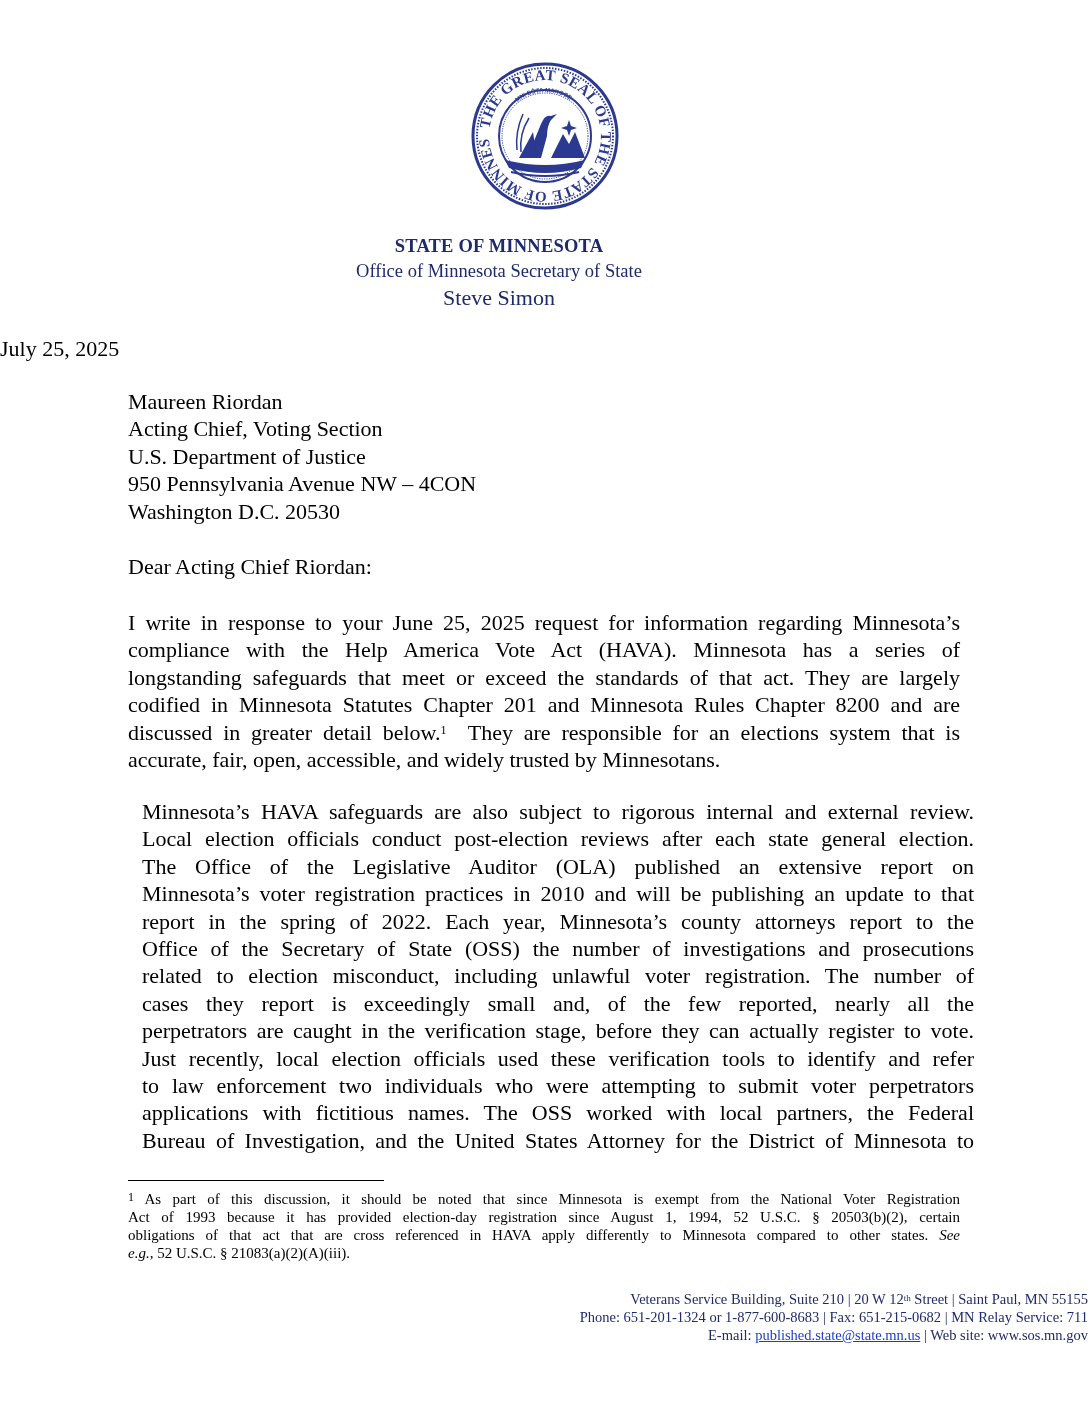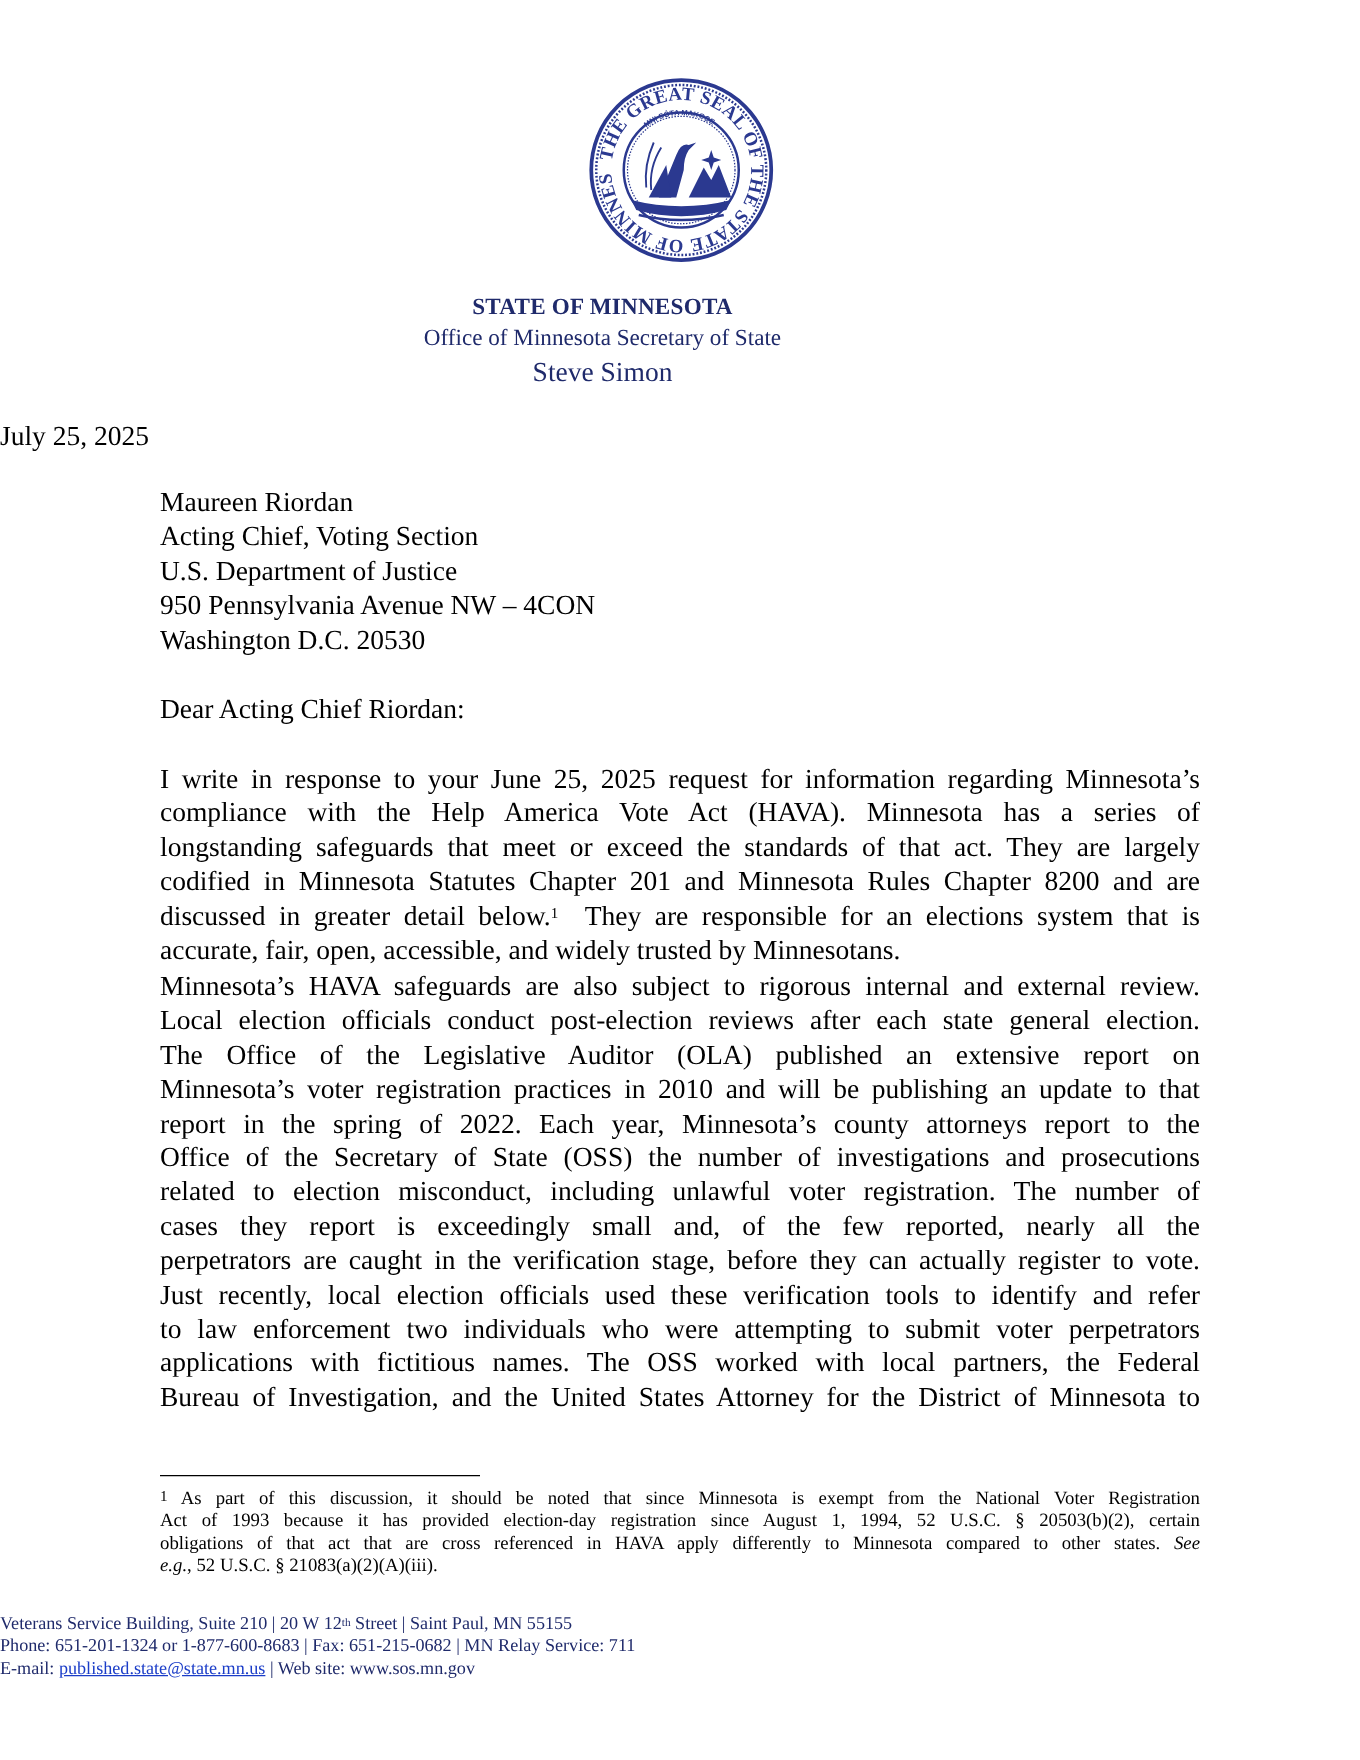--- a/index.html
+++ b/index.html
@@ -1,37 +1,37 @@
 <!DOCTYPE html>
 <html><head>
 <meta charset="utf-8">
 <style>
   html, body { margin:0; padding:0; background:#ffffff; }
   body { width:1088px; height:1408px; position:relative; overflow:hidden;
          font-family:"Liberation Serif", "DejaVu Serif", serif; color:#000; }
   .seal { position:absolute; left:471px; top:62px; width:148px; height:148px; }
-  .letterhead { position:absolute; left:0; width:964px; text-align:center; color:#1f2a6b; }
+  .letterhead { position:absolute; left:17px; width:964px; text-align:center; color:#1f2a6b; }
   .lh-title { top:236px; font-size:18.5px; font-weight:bold; letter-spacing:0.2px; }
   .lh-office { top:261px; font-size:18.5px; }
   .lh-name { top:285px; font-size:22px; }
   .date { position:absolute; left:0; width:872px; text-align:left; top:336px; font-size:22px; }
   .addr { position:absolute; left:128px; top:388px; font-size:22px; line-height:27.4px; }
   .salute { position:absolute; left:128px; top:554px; font-size:22px; }
   .para { position:absolute; left:128px; width:832px; font-size:22px; line-height:27.4px;
           text-align:justify; text-align-last:left; }
   .p1 { top:609px; }
-  .p2 { top:775px; }
+  .p2 { top:798px;margin-left:14px; }
   .para span.ln { display:block; text-align:justify; text-align-last:justify; white-space:nowrap; }
   .para span.ln.last { text-align-last:left; }
   sup { font-size:12px; vertical-align:top; position:relative; top:-2px; }
   .fn-rule { position:absolute; left:128px; top:1180px; width:256px; height:0; border-top:1.5px solid #000; }
   .footnote { position:absolute; left:128px; width:832px; top:1190px; font-size:15px; line-height:18px; }
   .footnote span.ln { display:block; text-align:justify; text-align-last:justify; white-space:nowrap; }
   .footnote span.ln.last { text-align-last:left; }
-  .footer { position:absolute; left:0; width:1088px; top:1290px; text-align:left; color:#1f2a6b;
+  .footer { position:absolute; left:0; width:1088px; top:1290px; text-align:right; color:#1f2a6b;
             font-size:14.5px; line-height:18px; }
   .footer a { color:#1a3cc8; text-decoration:underline; }
   .footer sup { font-size:9px; top:-1px; }
 </style>
 </head>
 <body>
 
 <div class="seal">
   <svg width="148" height="148" viewBox="0 0 148 148">
     <defs>

